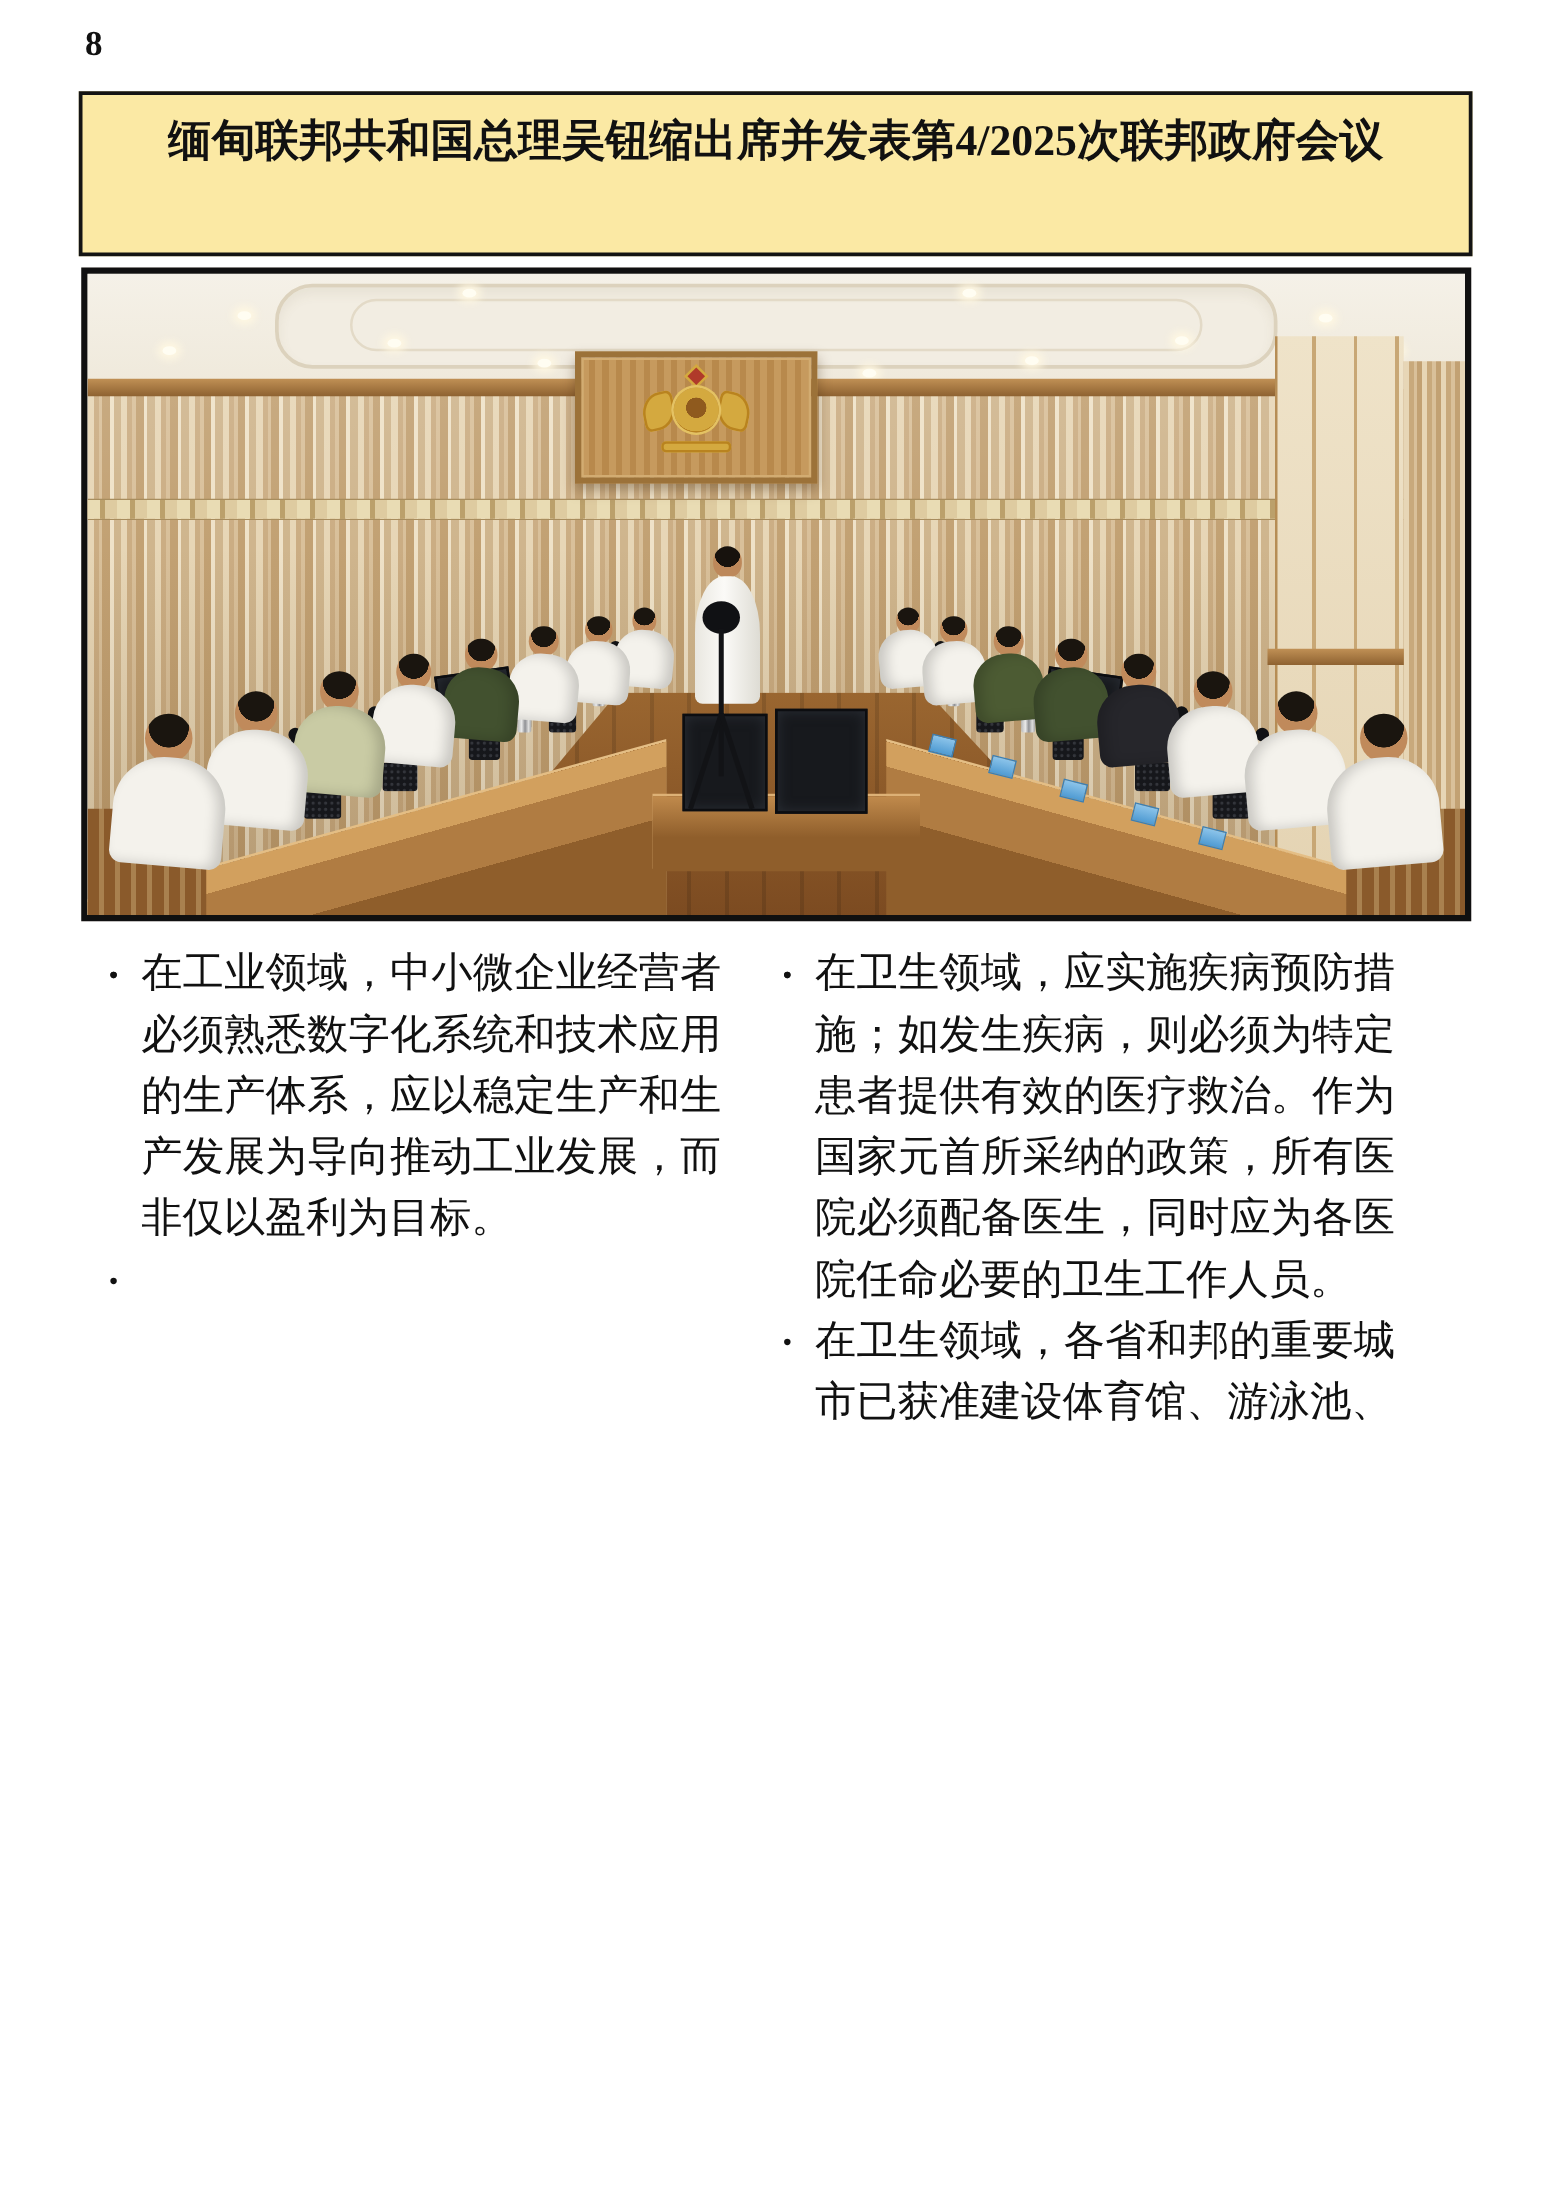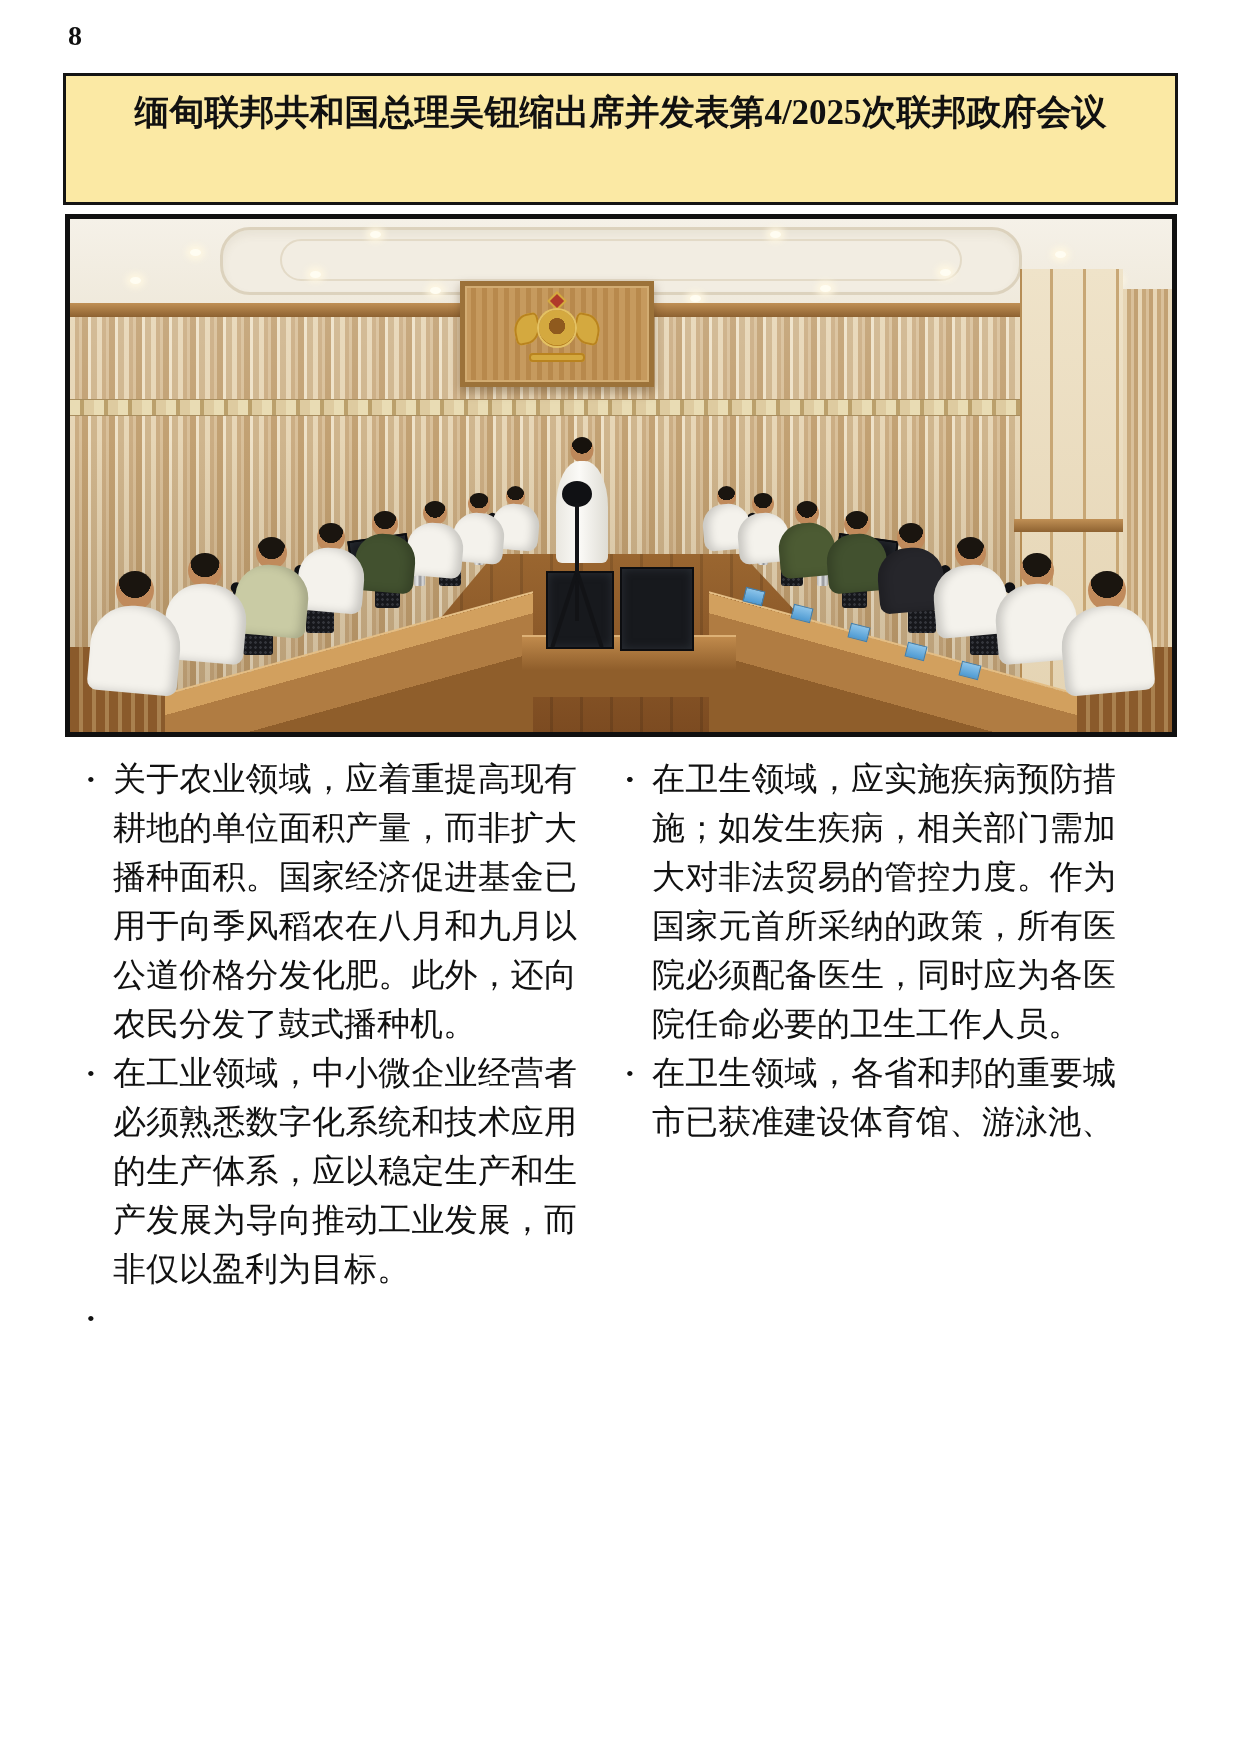--- a/index.html
+++ b/index.html
@@ -278,24 +278,24 @@
           <div class="paper" style="left: 300px; top: 346px; width: 48px; height: 14px; background: rgb(250, 248, 242); transform: rotate(-16deg);"></div>
           <div class="paper" style="left: 754px; top: 346px; width: 48px; height: 14px; transform: rotate(16deg);"></div>
           <div class="monitor" style="left: 280px; top: 318px; width: 56px; height: 40px; transform: rotate(-8deg);"></div>
           <div class="monitor" style="left: 766px; top: 318px; width: 56px; height: 40px; transform: rotate(8deg);"></div>
         </div>
     </div>
   </div>
 
   <div class="article">
       <div class="col">
-        <div class="para bullet"><span class="bullet-marker">•</span><span>关于农业领域，应着重提高现有耕地的单位面积产量，而非扩大播种面积。国家经济促进基金已用于向季风稻农在八月和九月以公道价格分发化肥。此外，还向农民分发了鼓式播种机。</span></div>
+        <div class="para bullet"><span class="bullet-marker">•</span></div>
         <div class="para bullet"><span class="bullet-marker">•</span><span>在工业领域，中小微企业经营者必须熟悉数字化系统和技术应用的生产体系，应以稳定生产和生产发展为导向推动工业发展，而非仅以盈利为目标。</span></div>
         <div class="para bullet"><span class="bullet-marker">•</span></div>
       </div>
       <div class="col">
         <div class="para bullet"><span class="bullet-marker">•</span></div>
-        <div class="para bullet"><span class="bullet-marker">•</span><span>在卫生领域，应实施疾病预防措施；如发生疾病，相关部门需加大对非法贸易的管控力度。作为国家元首所采纳的政策，所有医院必须配备医生，同时应为各医院任命必要的卫生工作人员。</span></div>
+        <div class="para bullet"><span class="bullet-marker">•</span><span>在卫生领域，应实施疾病预防措施；如发生疾病，则必须为特定患者提供有效的医疗救治。作为国家元首所采纳的政策，所有医院必须配备医生，同时应为各医院任命必要的卫生工作人员。</span></div>
         <div class="para bullet"><span class="bullet-marker">•</span><span>在卫生领域，各省和邦的重要城市已获准建设体育馆、游泳池、</span></div>
       </div>
     </div>
 
 </div>
 
 </body></html>

